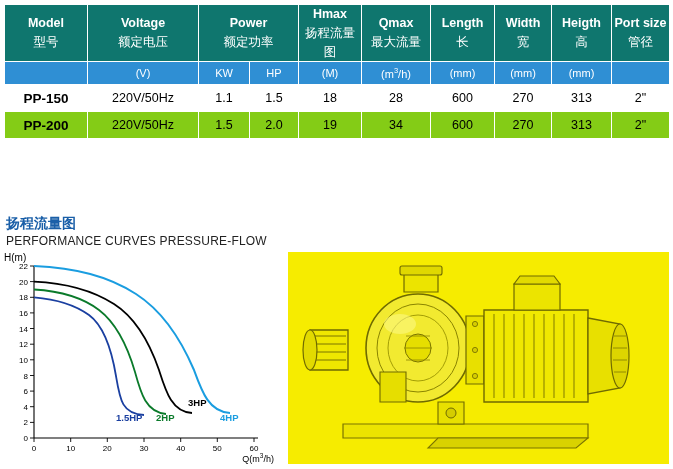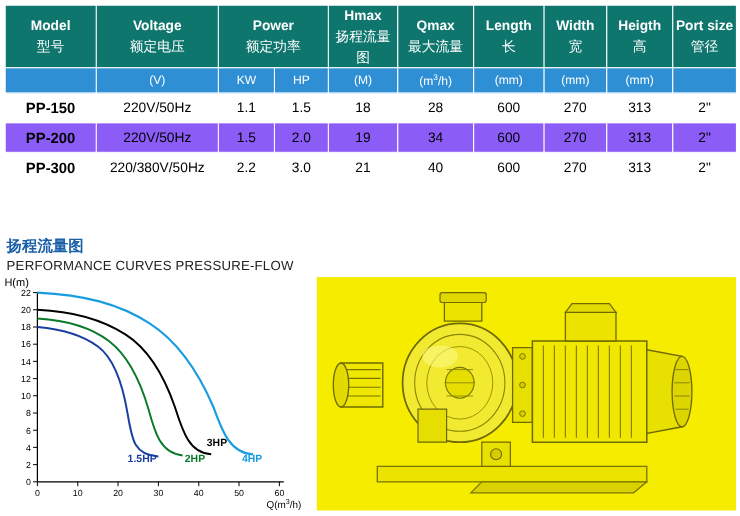--- a/index.html
+++ b/index.html
@@ -44,21 +44,21 @@
     font-weight: normal;
   }
   .unit-cell {
     background: #2f8fd4;
     color: #ffffff;
     font-size: 11px;
     height: 22px;
   }
   .unit-cell sup { font-size: 7.5px; }
   .row-a td { background: #ffffff; }
-  .row-b td { background: #8b5cf6; }
+  .row-b td { background: #84cc16; }
   .data-cell {
     font-size: 12.5px;
     color: #000000;
     height: 26px;
     margin-top: 47px;
   }
   .model-cell {
     font-weight: bold;
     font-size: 13.5px;
     color: #000000;
@@ -207,32 +207,20 @@
     <td class="data-cell">220V/50Hz</td>
     <td class="data-cell">1.5</td>
     <td class="data-cell">2.0</td>
     <td class="data-cell">19</td>
     <td class="data-cell">34</td>
     <td class="data-cell">600</td>
     <td class="data-cell">270</td>
     <td class="data-cell">313</td>
     <td class="data-cell">2"</td>
   </tr>
-  <tr class="row-a">
-    <td class="data-cell model-cell">PP-300</td>
-    <td class="data-cell">220/380V/50Hz</td>
-    <td class="data-cell">2.2</td>
-    <td class="data-cell">3.0</td>
-    <td class="data-cell">21</td>
-    <td class="data-cell">40</td>
-    <td class="data-cell">600</td>
-    <td class="data-cell">270</td>
-    <td class="data-cell">313</td>
-    <td class="data-cell">2"</td>
-  </tr>
 </tbody>
   </table>
 
 <div class="sec-title-cn">扬程流量图</div>
 <div class="sec-title-en">PERFORMANCE CURVES PRESSURE-FLOW</div>
 
 <div class="chart-wrap">
   <svg width="272" height="212" viewBox="0 0 272 212">
 
     <line x1="30" y1="14" x2="30" y2="186" stroke="#000" stroke-width="1.1"></line>
@@ -289,21 +277,21 @@
     <path d="M30,45.3 C50,47 70,52 85,63 C100,74 108,100 112,124 C116,148 118,162 140,163" fill="none" stroke="#1a3fa0" stroke-width="1.8"></path>
     <path d="M30,37.5 C55,39 78,45 95,58 C112,71 124,96 131,120 C137,142 142,160 162,162" fill="none" stroke="#0a7a2a" stroke-width="1.8"></path>
     <path d="M30,29.6 C62,31 88,38 110,52 C132,66 146,92 155,118 C162,140 168,160 188,161" fill="none" stroke="#000000" stroke-width="1.8"></path>
     <path d="M30,14 C72,16 104,24 132,42 C160,60 178,90 190,118 C198,140 205,160 226,161" fill="none" stroke="#1a9de0" stroke-width="2"></path>
   </svg>
 
   <div class="chart-ylabel">H(m)</div>
   <div class="chart-xlabel">Q(m<sup>3</sup>/h)</div>
 
   <div class="curve-label" style="left:112px; top:160px; color:#1a3fa0;">1.5HP</div>
-  <div class="curve-label" style="left:164px; top:160px; color:#0a7a2a;">2HP</div>
+  <div class="curve-label" style="left:152px; top:160px; color:#0a7a2a;">2HP</div>
   <div class="curve-label" style="left:184px; top:145px; color:#000000;">3HP</div>
   <div class="curve-label" style="left:216px; top:160px; color:#1a9de0;">4HP</div>
 </div>
 
 <div class="product-panel">
   <svg width="381" height="212" viewBox="0 0 381 212">
     <rect x="0" y="0" width="381" height="212" fill="#f6ec00"></rect>
 
     <path d="M55,172 L300,172 L300,186 L55,186 Z" fill="#ece400" stroke="#7a7400" stroke-width="1.2"></path>
     <path d="M150,186 L300,186 L288,196 L140,196 Z" fill="#d9d200" stroke="#7a7400" stroke-width="1.1"></path>

